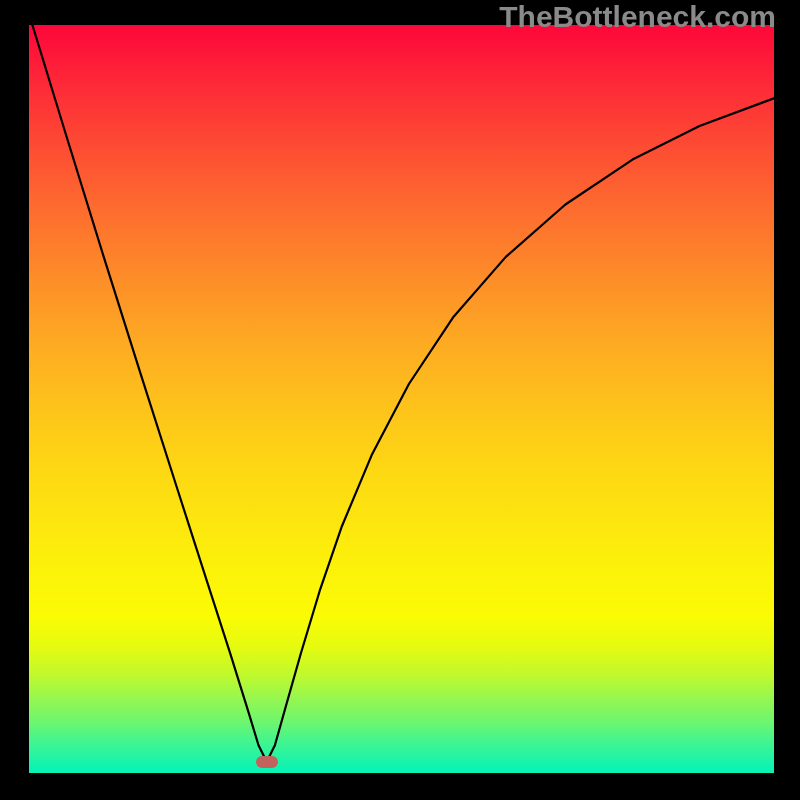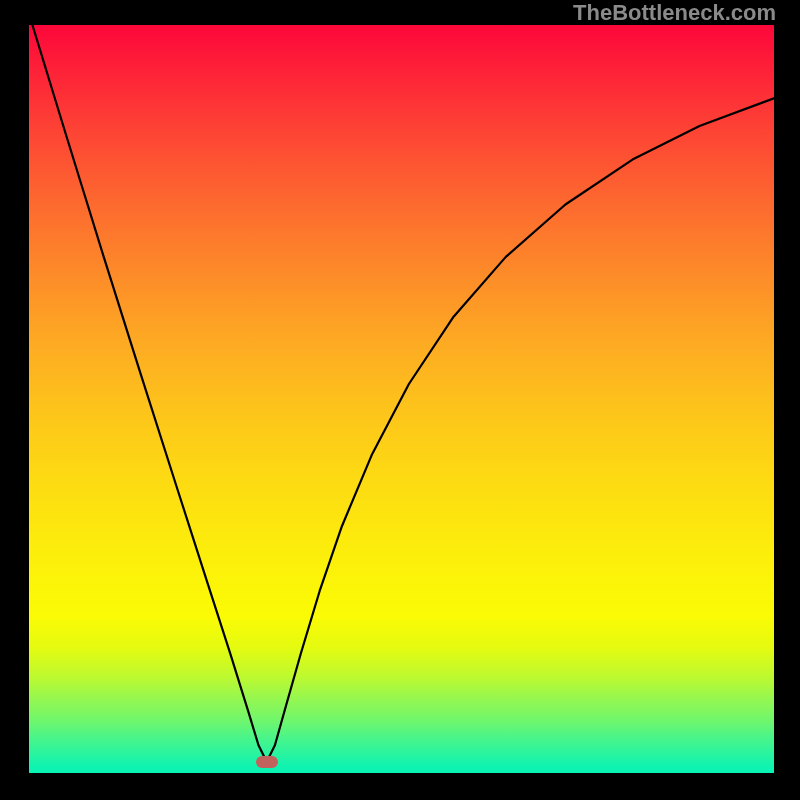--- a/index.html
+++ b/index.html
@@ -65,21 +65,21 @@
     width: 22px;
     height: 12px;
     border-radius: 6px;
     background: #c1635c;
   }
   .watermark {
     position: absolute;
     top: 0px;
     right: 24px;
     font-family: Arial, Helvetica, sans-serif;
-    font-size: 22px;
+    font-size: 30px;
     font-weight: 600;
     color: #8a8a8a;
     letter-spacing: 0px;
   }
 </style>
 </head>
 <body>
 
 <div class="frame">
   <div class="plot">

